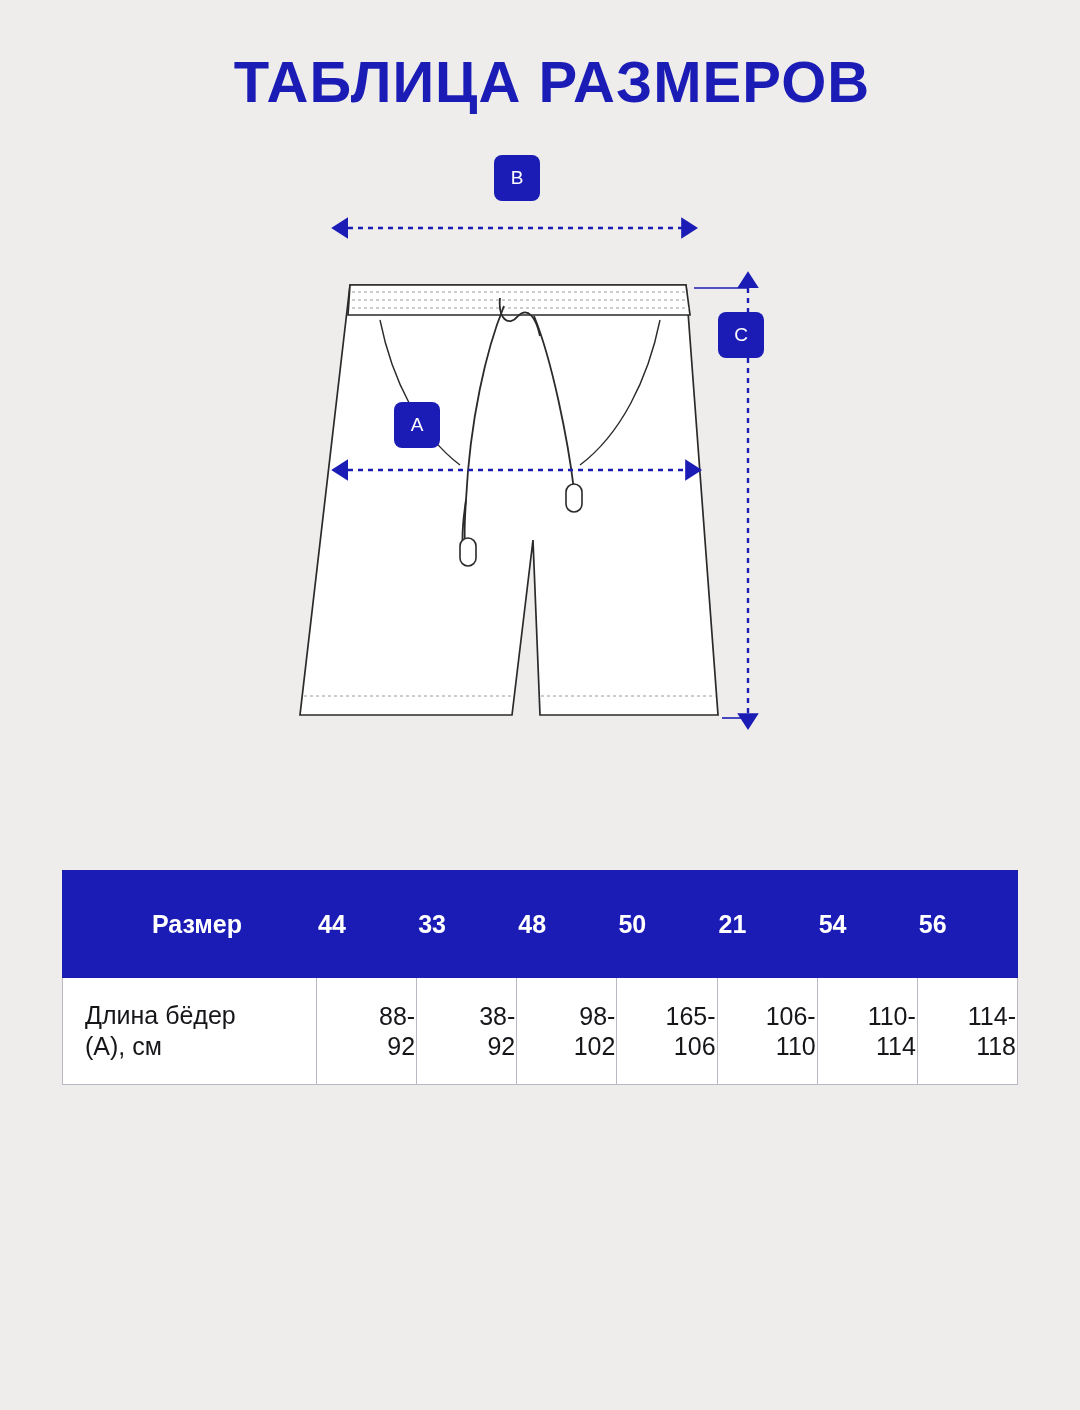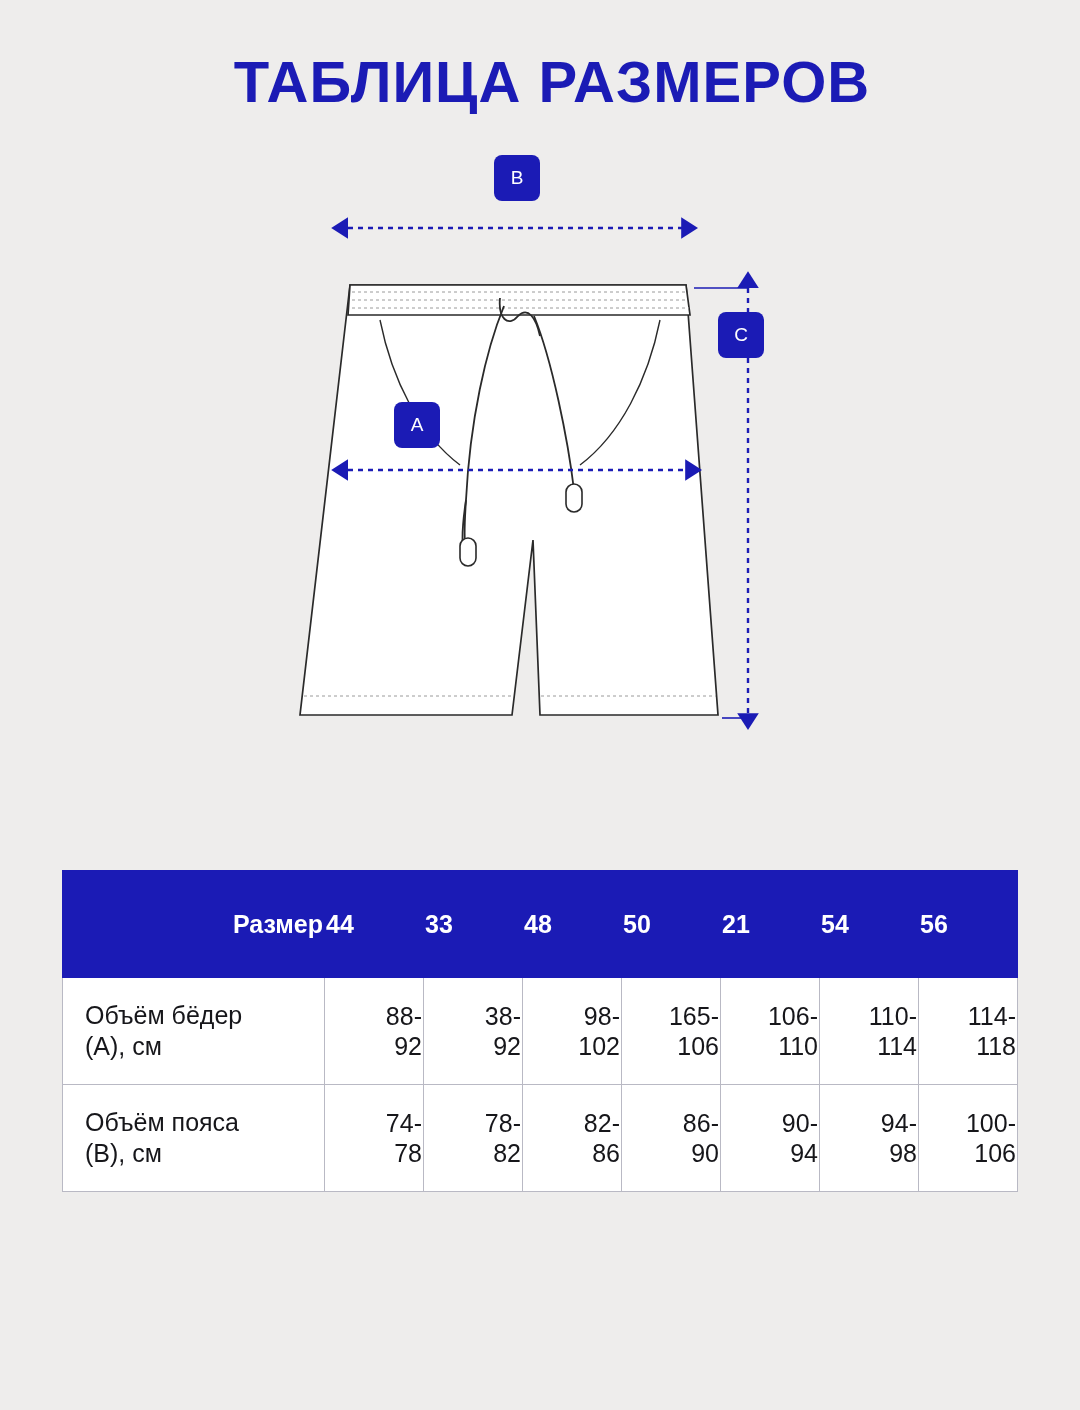--- a/index.html
+++ b/index.html
@@ -73,22 +73,22 @@
   }
   table.sizes thead th {
     background: #1b1bb5;
     color: #ffffff;
     border-color: #1b1bb5;
     height: 104px;
     font-weight: 700;
     vertical-align: middle;
   }
   table.sizes thead th.rowhead {
-    text-align: right;
-    padding-left: 24px;
+    text-align: center;
+    padding-left: 16px;
     width: 236px;
   }
   table.sizes thead th.size {
     text-align: left;
   }
   table.sizes tbody td {
     text-align: right;
     vertical-align: middle;
     color: #16161a;
     line-height: 1.22;
@@ -176,51 +176,33 @@
         <th class="size">33</th>
         <th class="size">48</th>
         <th class="size">50</th>
         <th class="size">21</th>
         <th class="size">54</th>
         <th class="size">56</th>
       </tr>
     </thead>
     <tbody>
       <tr>
-        <td class="rowhead nowrap-break">Объём бёдер
+        <td class="rowhead nowrap-break">Длина бёдер
 (A), см</td>
         <td class="nowrap-break">88-
 92</td>
         <td class="nowrap-break">38-
 92</td>
         <td class="nowrap-break">98-
 102</td>
         <td class="nowrap-break">165-
 106</td>
         <td class="nowrap-break">106-
 110</td>
         <td class="nowrap-break">110-
 114</td>
         <td class="nowrap-break">114-
 118</td>
       </tr>
-      <tr>
-        <td class="rowhead nowrap-break">Объём пояса
-(B), см</td>
-        <td class="nowrap-break">74-
-78</td>
-        <td class="nowrap-break">78-
-82</td>
-        <td class="nowrap-break">82-
-86</td>
-        <td class="nowrap-break">86-
-90</td>
-        <td class="nowrap-break">90-
-94</td>
-        <td class="nowrap-break">94-
-98</td>
-        <td class="nowrap-break">100-
-106</td>
-      </tr>
     </tbody>
   </table>
 
 </div>
 
 </body></html>

